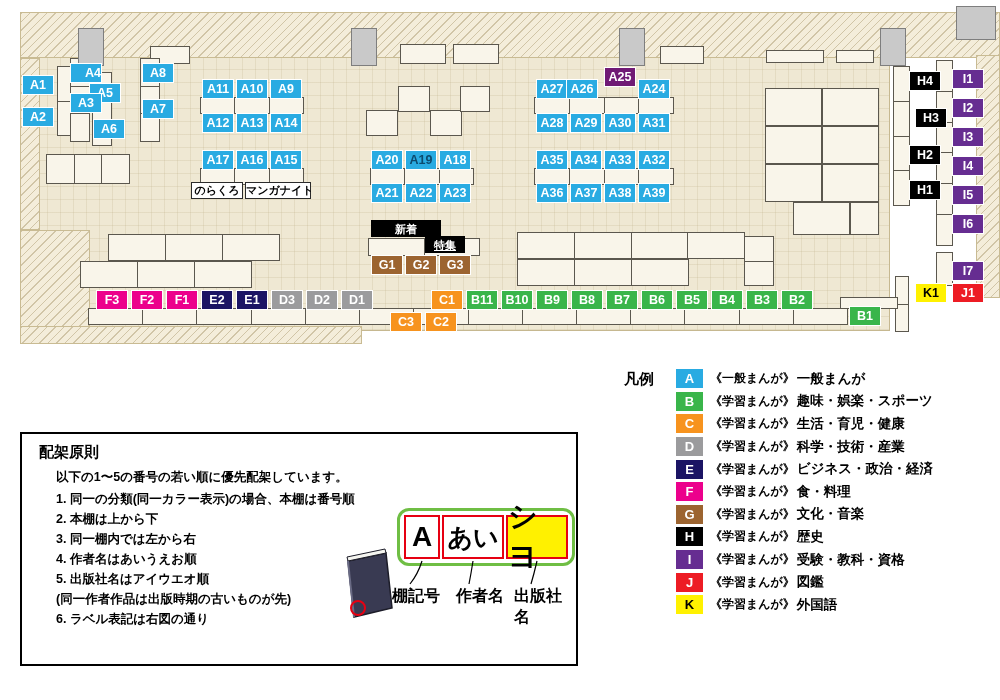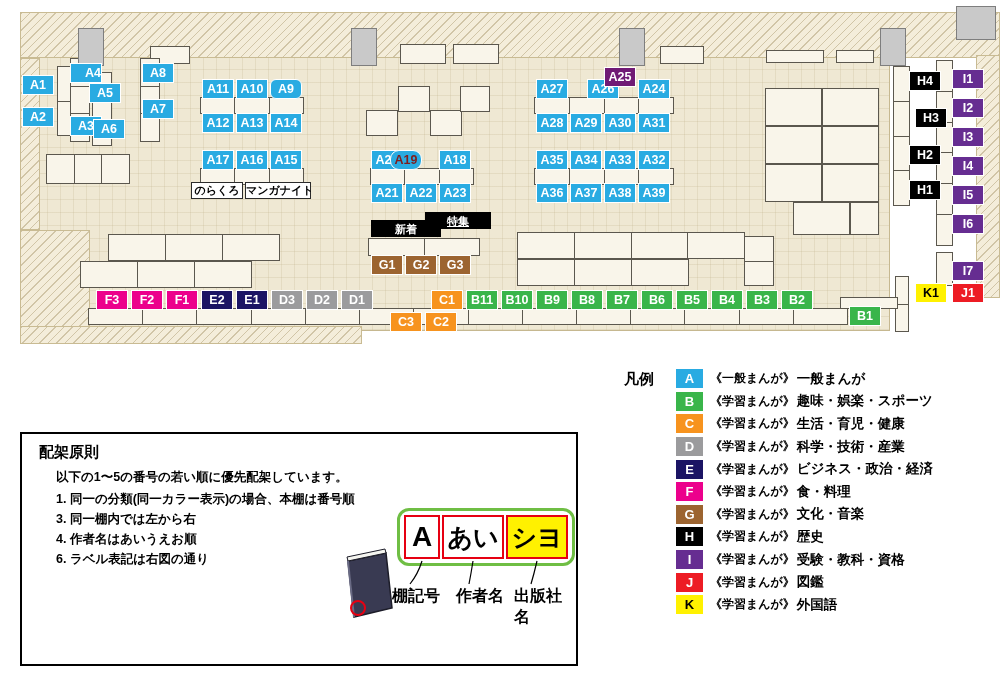--- a/index.html
+++ b/index.html
@@ -34,21 +34,21 @@
   .p-title{font-size:15px;font-weight:bold;padding:9px 0 0 17px}
   .p-intro{font-size:12.5px;font-weight:bold;margin:7px 0 3px 34px}
   .p-rules{margin-left:34px}
   .p-rule{font-size:12.5px;font-weight:bold;line-height:1.6;white-space:pre-line}
   .label-box{position:absolute;left:375px;top:74px;display:flex;gap:2px;background:#fff;
        border:3px solid #6fbe44;border-radius:12px;padding:4px}
   .lcell{display:flex;align-items:center;justify-content:center;height:44px;border:2.5px solid #e60012;
        background:#fff;font-weight:bold;color:#000}
   .c-shelf{width:36px;font-size:28px}
   .c-author{width:62px;font-size:25px}
-  .c-pub{width:62px;font-size:25px;background:#fff100}
+  .c-pub{width:62px;font-size:29px;background:#fff100}
   .leads{position:absolute;left:0;top:0;pointer-events:none}
   .ann{position:absolute;font-size:16px;font-weight:bold}
   .ann-0{left:370px;top:152px}
   .ann-1{left:434px;top:152px}
   .ann-2{left:492px;top:152px}
   .book{position:absolute;left:314px;top:114px}
 </style>
 </head>
 <body>
 
@@ -238,41 +238,41 @@
       </div>
       <div class="pillar" style="left: 78px; top: 28px; width: 26px; height: 38px;"></div>
       <div class="pillar" style="left: 351px; top: 28px; width: 26px; height: 38px;"></div>
       <div class="pillar" style="left: 619px; top: 28px; width: 26px; height: 38px;"></div>
       <div class="pillar" style="left: 880px; top: 28px; width: 26px; height: 38px;"></div>
       <div class="pillar" style="left: 956px; top: 6px; width: 40px; height: 34px;"></div>
       <div class="map-badge" style="left: 22px; top: 75px; background: rgb(41, 171, 226); color: rgb(255, 255, 255);">A1</div>
       <div class="map-badge" style="left: 22px; top: 107px; background: rgb(41, 171, 226); color: rgb(255, 255, 255);">A2</div>
       <div class="map-badge" style="left: 70px; top: 63px; background: rgb(41, 171, 226); color: rgb(255, 255, 255); text-align: right;">A4</div>
       <div class="map-badge" style="left: 89px; top: 83px; background: rgb(41, 171, 226); color: rgb(255, 255, 255);">A5</div>
-      <div class="map-badge" style="left: 70px; top: 116px; background: rgb(41, 171, 226); color: rgb(255, 255, 255);">A3</div>
+      <div class="map-badge" style="left: 70px; top: 93px; background: rgb(41, 171, 226); color: rgb(255, 255, 255);">A3</div>
       <div class="map-badge" style="left: 93px; top: 119px; background: rgb(41, 171, 226); color: rgb(255, 255, 255);">A6</div>
       <div class="map-badge" style="left: 142px; top: 63px; background: rgb(41, 171, 226); color: rgb(255, 255, 255);">A8</div>
       <div class="map-badge" style="left: 142px; top: 99px; background: rgb(41, 171, 226); color: rgb(255, 255, 255);">A7</div>
       <div class="map-badge" style="left: 202px; top: 79px; background: rgb(41, 171, 226); color: rgb(255, 255, 255);">A11</div>
       <div class="map-badge" style="left: 236px; top: 79px; background: rgb(41, 171, 226); color: rgb(255, 255, 255);">A10</div>
-      <div class="map-badge" style="left: 270px; top: 79px; background: rgb(41, 171, 226); color: rgb(255, 255, 255); border-radius: 6px;">A9</div>
+      <div class="map-badge" style="left: 270px; top: 79px; background: rgb(41, 171, 226); color: rgb(255, 255, 255);">A9</div>
       <div class="map-badge" style="left: 202px; top: 113px; background: rgb(41, 171, 226); color: rgb(255, 255, 255);">A12</div>
       <div class="map-badge" style="left: 236px; top: 113px; background: rgb(41, 171, 226); color: rgb(255, 255, 255);">A13</div>
       <div class="map-badge" style="left: 270px; top: 113px; background: rgb(41, 171, 226); color: rgb(255, 255, 255);">A14</div>
       <div class="map-badge" style="left: 202px; top: 150px; background: rgb(41, 171, 226); color: rgb(255, 255, 255);">A17</div>
       <div class="map-badge" style="left: 236px; top: 150px; background: rgb(41, 171, 226); color: rgb(255, 255, 255);">A16</div>
       <div class="map-badge" style="left: 270px; top: 150px; background: rgb(41, 171, 226); color: rgb(255, 255, 255);">A15</div>
       <div class="map-badge" style="left: 371px; top: 150px; background: rgb(41, 171, 226); color: rgb(255, 255, 255);">A20</div>
-      <div class="map-badge" style="left: 390px; top: 150px; background: rgb(41, 171, 226); color: #7f1d1d; border-radius: 9px;">A19</div>
+      <div class="map-badge" style="left: 405px; top: 150px; background: rgb(41, 171, 226); color: #0c4a6e;">A19</div>
       <div class="map-badge" style="left: 439px; top: 150px; background: rgb(41, 171, 226); color: rgb(255, 255, 255);">A18</div>
       <div class="map-badge" style="left: 371px; top: 183px; background: rgb(41, 171, 226); color: rgb(255, 255, 255);">A21</div>
       <div class="map-badge" style="left: 405px; top: 183px; background: rgb(41, 171, 226); color: rgb(255, 255, 255);">A22</div>
       <div class="map-badge" style="left: 439px; top: 183px; background: rgb(41, 171, 226); color: rgb(255, 255, 255);">A23</div>
       <div class="map-badge" style="left: 536px; top: 79px; background: rgb(41, 171, 226); color: rgb(255, 255, 255);">A27</div>
-      <div class="map-badge" style="left: 587px; top: 79px; background: rgb(41, 171, 226); color: rgb(255, 255, 255);">A26</div>
+      <div class="map-badge" style="left: 566px; top: 79px; background: rgb(41, 171, 226); color: rgb(255, 255, 255);">A26</div>
       <div class="map-badge" style="left: 604px; top: 67px; background: #701a75; color: rgb(255, 255, 255);">A25</div>
       <div class="map-badge" style="left: 638px; top: 79px; background: rgb(41, 171, 226); color: rgb(255, 255, 255);">A24</div>
       <div class="map-badge" style="left: 536px; top: 113px; background: rgb(41, 171, 226); color: rgb(255, 255, 255);">A28</div>
       <div class="map-badge" style="left: 570px; top: 113px; background: rgb(41, 171, 226); color: rgb(255, 255, 255);">A29</div>
       <div class="map-badge" style="left: 604px; top: 113px; background: rgb(41, 171, 226); color: rgb(255, 255, 255);">A30</div>
       <div class="map-badge" style="left: 638px; top: 113px; background: rgb(41, 171, 226); color: rgb(255, 255, 255);">A31</div>
       <div class="map-badge" style="left: 536px; top: 150px; background: rgb(41, 171, 226); color: rgb(255, 255, 255);">A35</div>
       <div class="map-badge" style="left: 570px; top: 150px; background: rgb(41, 171, 226); color: rgb(255, 255, 255);">A34</div>
       <div class="map-badge" style="left: 604px; top: 150px; background: rgb(41, 171, 226); color: rgb(255, 255, 255);">A33</div>
       <div class="map-badge" style="left: 638px; top: 150px; background: rgb(41, 171, 226); color: rgb(255, 255, 255);">A32</div>
@@ -314,21 +314,21 @@
       <div class="map-badge" style="left: 952px; top: 127px; background: rgb(102, 45, 145); color: rgb(255, 255, 255);">I3</div>
       <div class="map-badge" style="left: 952px; top: 156px; background: rgb(102, 45, 145); color: rgb(255, 255, 255);">I4</div>
       <div class="map-badge" style="left: 952px; top: 185px; background: rgb(102, 45, 145); color: rgb(255, 255, 255);">I5</div>
       <div class="map-badge" style="left: 952px; top: 214px; background: rgb(102, 45, 145); color: rgb(255, 255, 255);">I6</div>
       <div class="map-badge" style="left: 952px; top: 261px; background: rgb(102, 45, 145); color: rgb(255, 255, 255);">I7</div>
       <div class="map-badge" style="left: 915px; top: 283px; background: rgb(255, 241, 0); color: rgb(0, 0, 0);">K1</div>
       <div class="map-badge" style="left: 952px; top: 283px; background: rgb(237, 28, 36); color: rgb(255, 255, 255);">J1</div>
       <div class="map-label" style="left: 191px; top: 182px; width: 52px;">のらくろ</div>
       <div class="map-label" style="left: 245px; top: 182px; width: 66px;">マンガナイト</div>
       <div class="map-label dark" style="left: 371px; top: 220px; width: 70px;">新着</div>
-      <div class="map-label dark" style="left: 425px; top: 212px; width: 66px; text-decoration: underline;">特集</div>
+      <div class="map-label dark" style="left: 425px; top: 236px; width: 40px; text-decoration: underline;">特集</div>
     </div>
 
   <div id="legend">
     <div class="legend-title">凡例</div>
     <div class="legend-rows">
         <div class="legend-row">
           <span class="legend-badge" style="background: rgb(41, 171, 226);">A</span>
           <span class="legend-tag">《一般まんが》</span>
           <span class="legend-label">一般まんが</span>
         </div>
@@ -383,22 +383,25 @@
           <span class="legend-label">外国語</span>
         </div>
       </div>
   </div>
 
   <div id="principles">
     <div class="p-title">配架原則</div>
     <div class="p-intro">以下の1〜5の番号の若い順に優先配架しています。</div>
     <div class="p-rules">
         <div class="p-rule">1. 同一の分類(同一カラー表示)の場合、本棚は番号順</div>
+        <div class="p-rule">2. 本棚は上から下</div>
         <div class="p-rule">3. 同一棚内では左から右</div>
         <div class="p-rule">4. 作者名はあいうえお順</div>
+        <div class="p-rule">5. 出版社名はアイウエオ順
+  (同一作者作品は出版時期の古いものが先)</div>
         <div class="p-rule">6. ラベル表記は右図の通り</div>
       </div>
 
     <div class="label-box">
       <span class="lcell c-shelf">A</span>
       <span class="lcell c-author">あい</span>
       <span class="lcell c-pub">シヨ</span>
     </div>
 
     <svg class="leads" width="558" height="232" viewBox="0 0 558 232">

